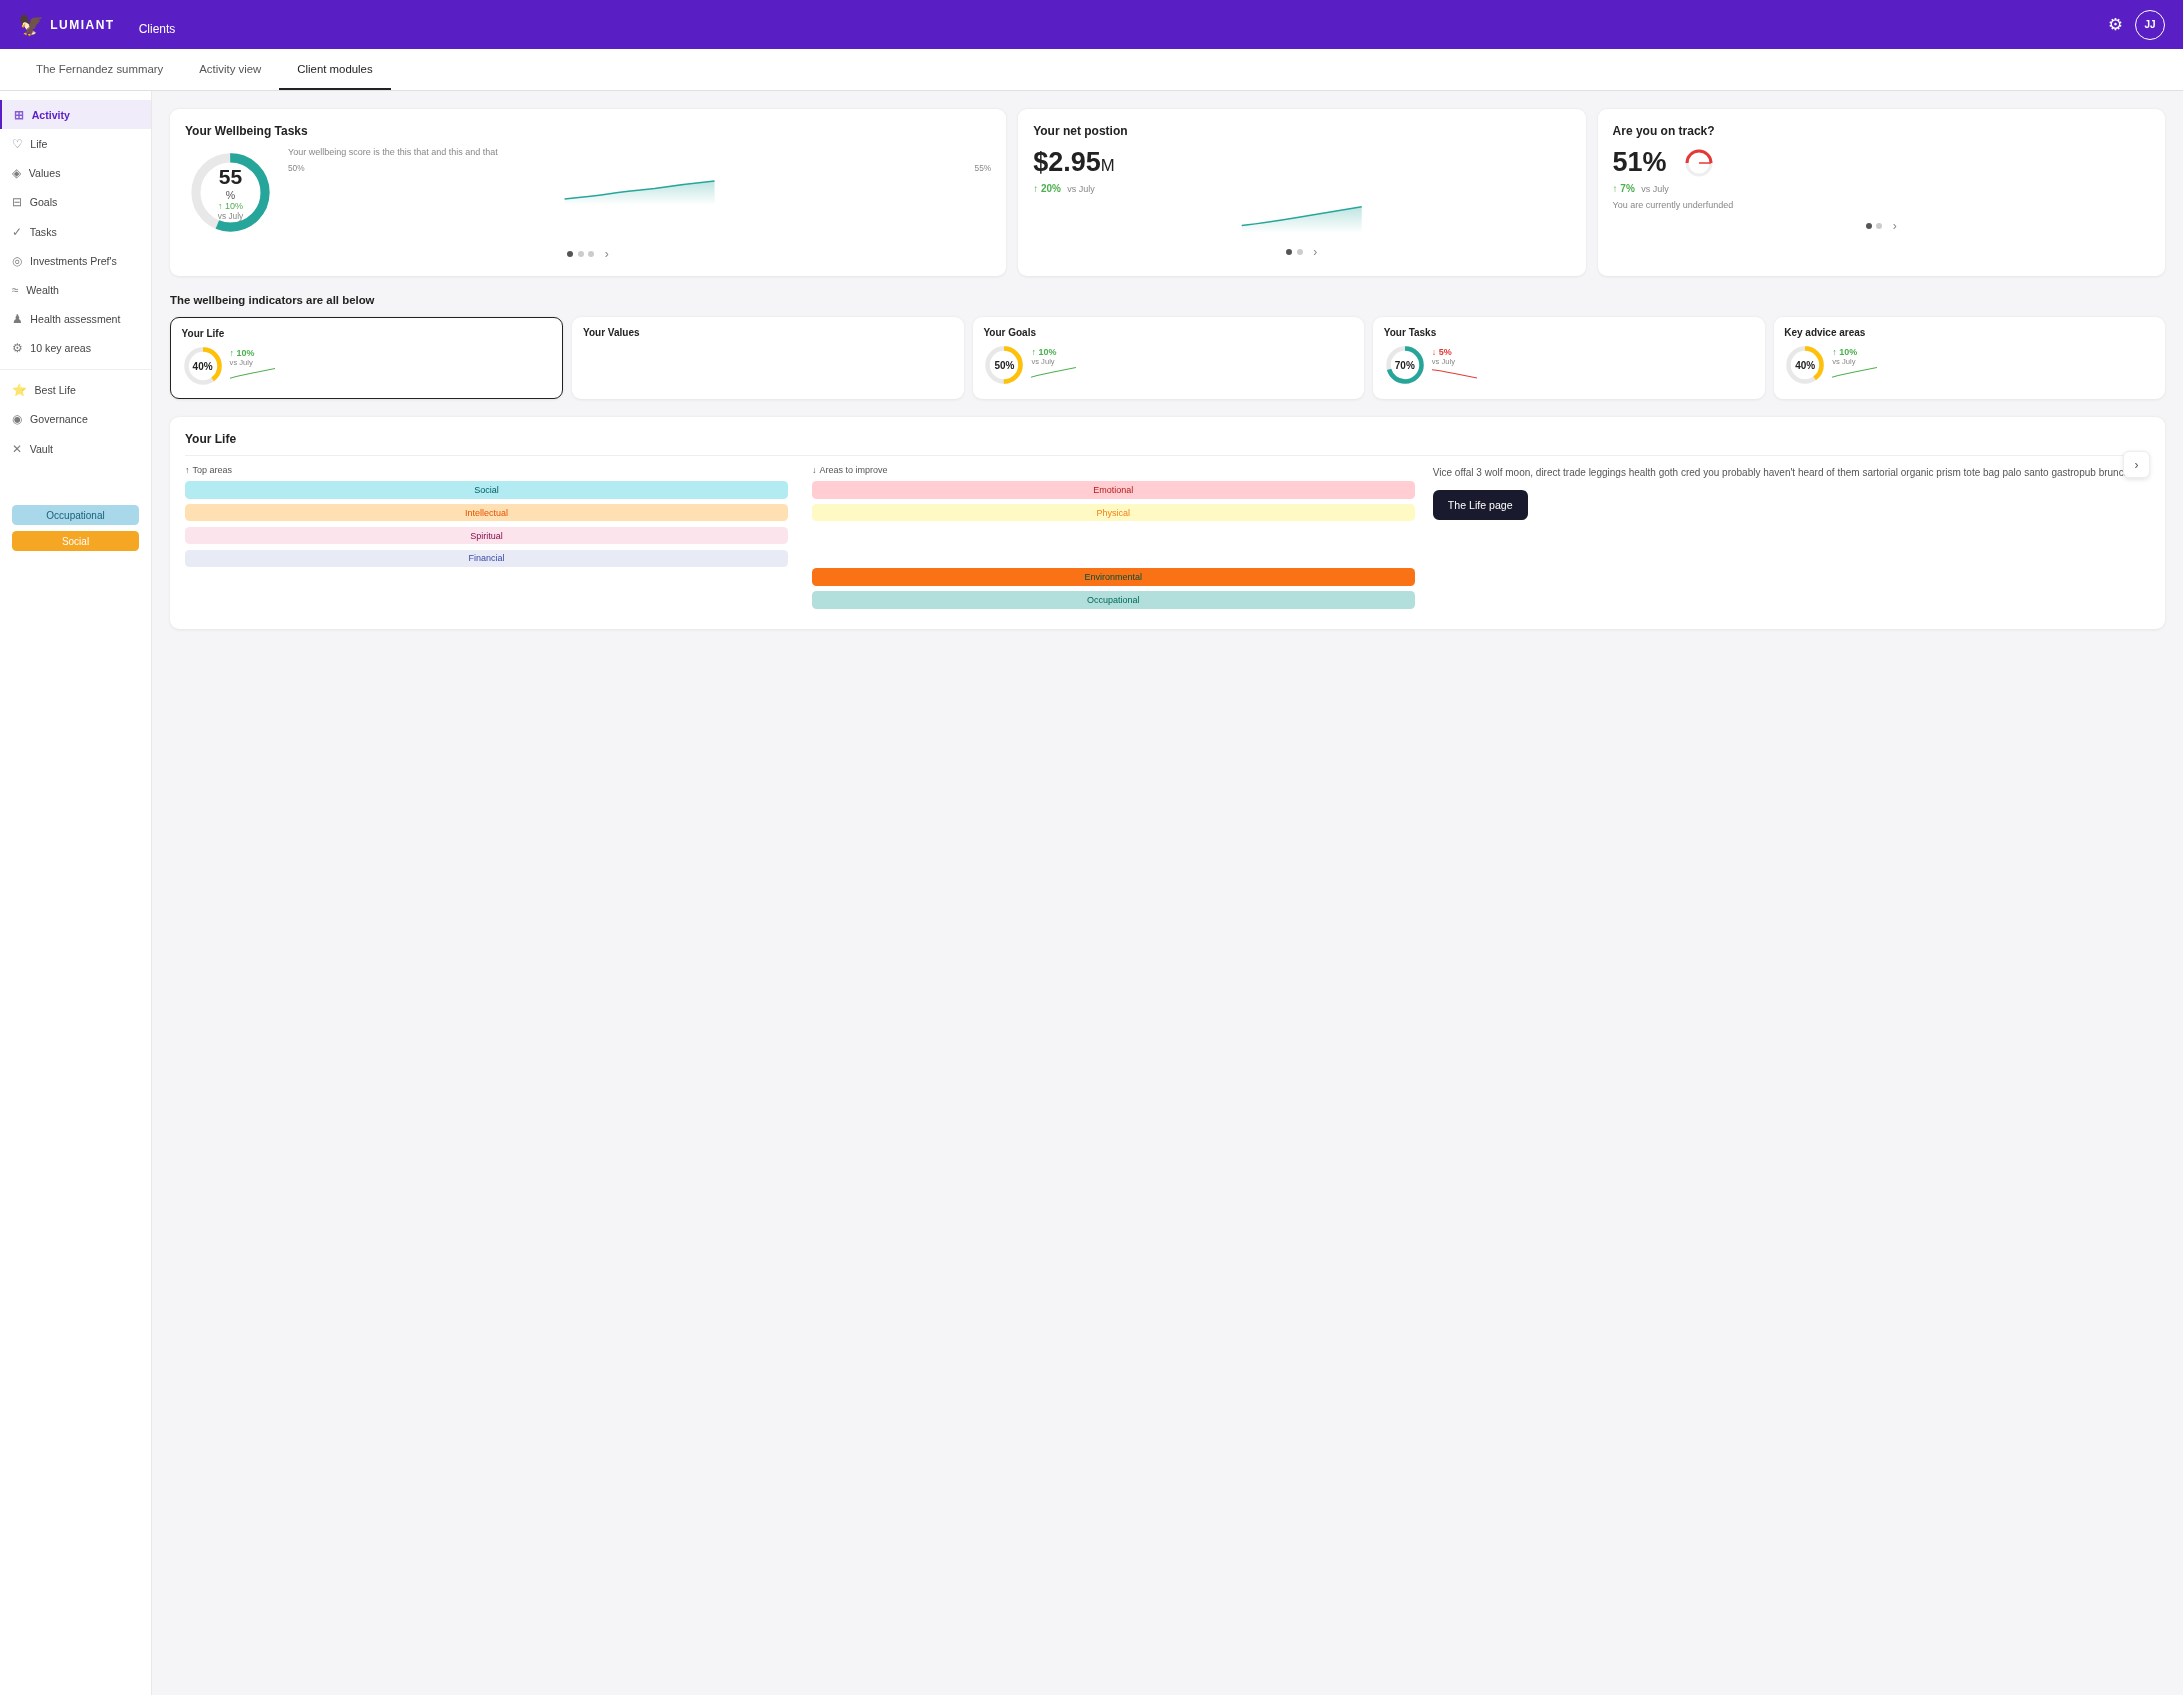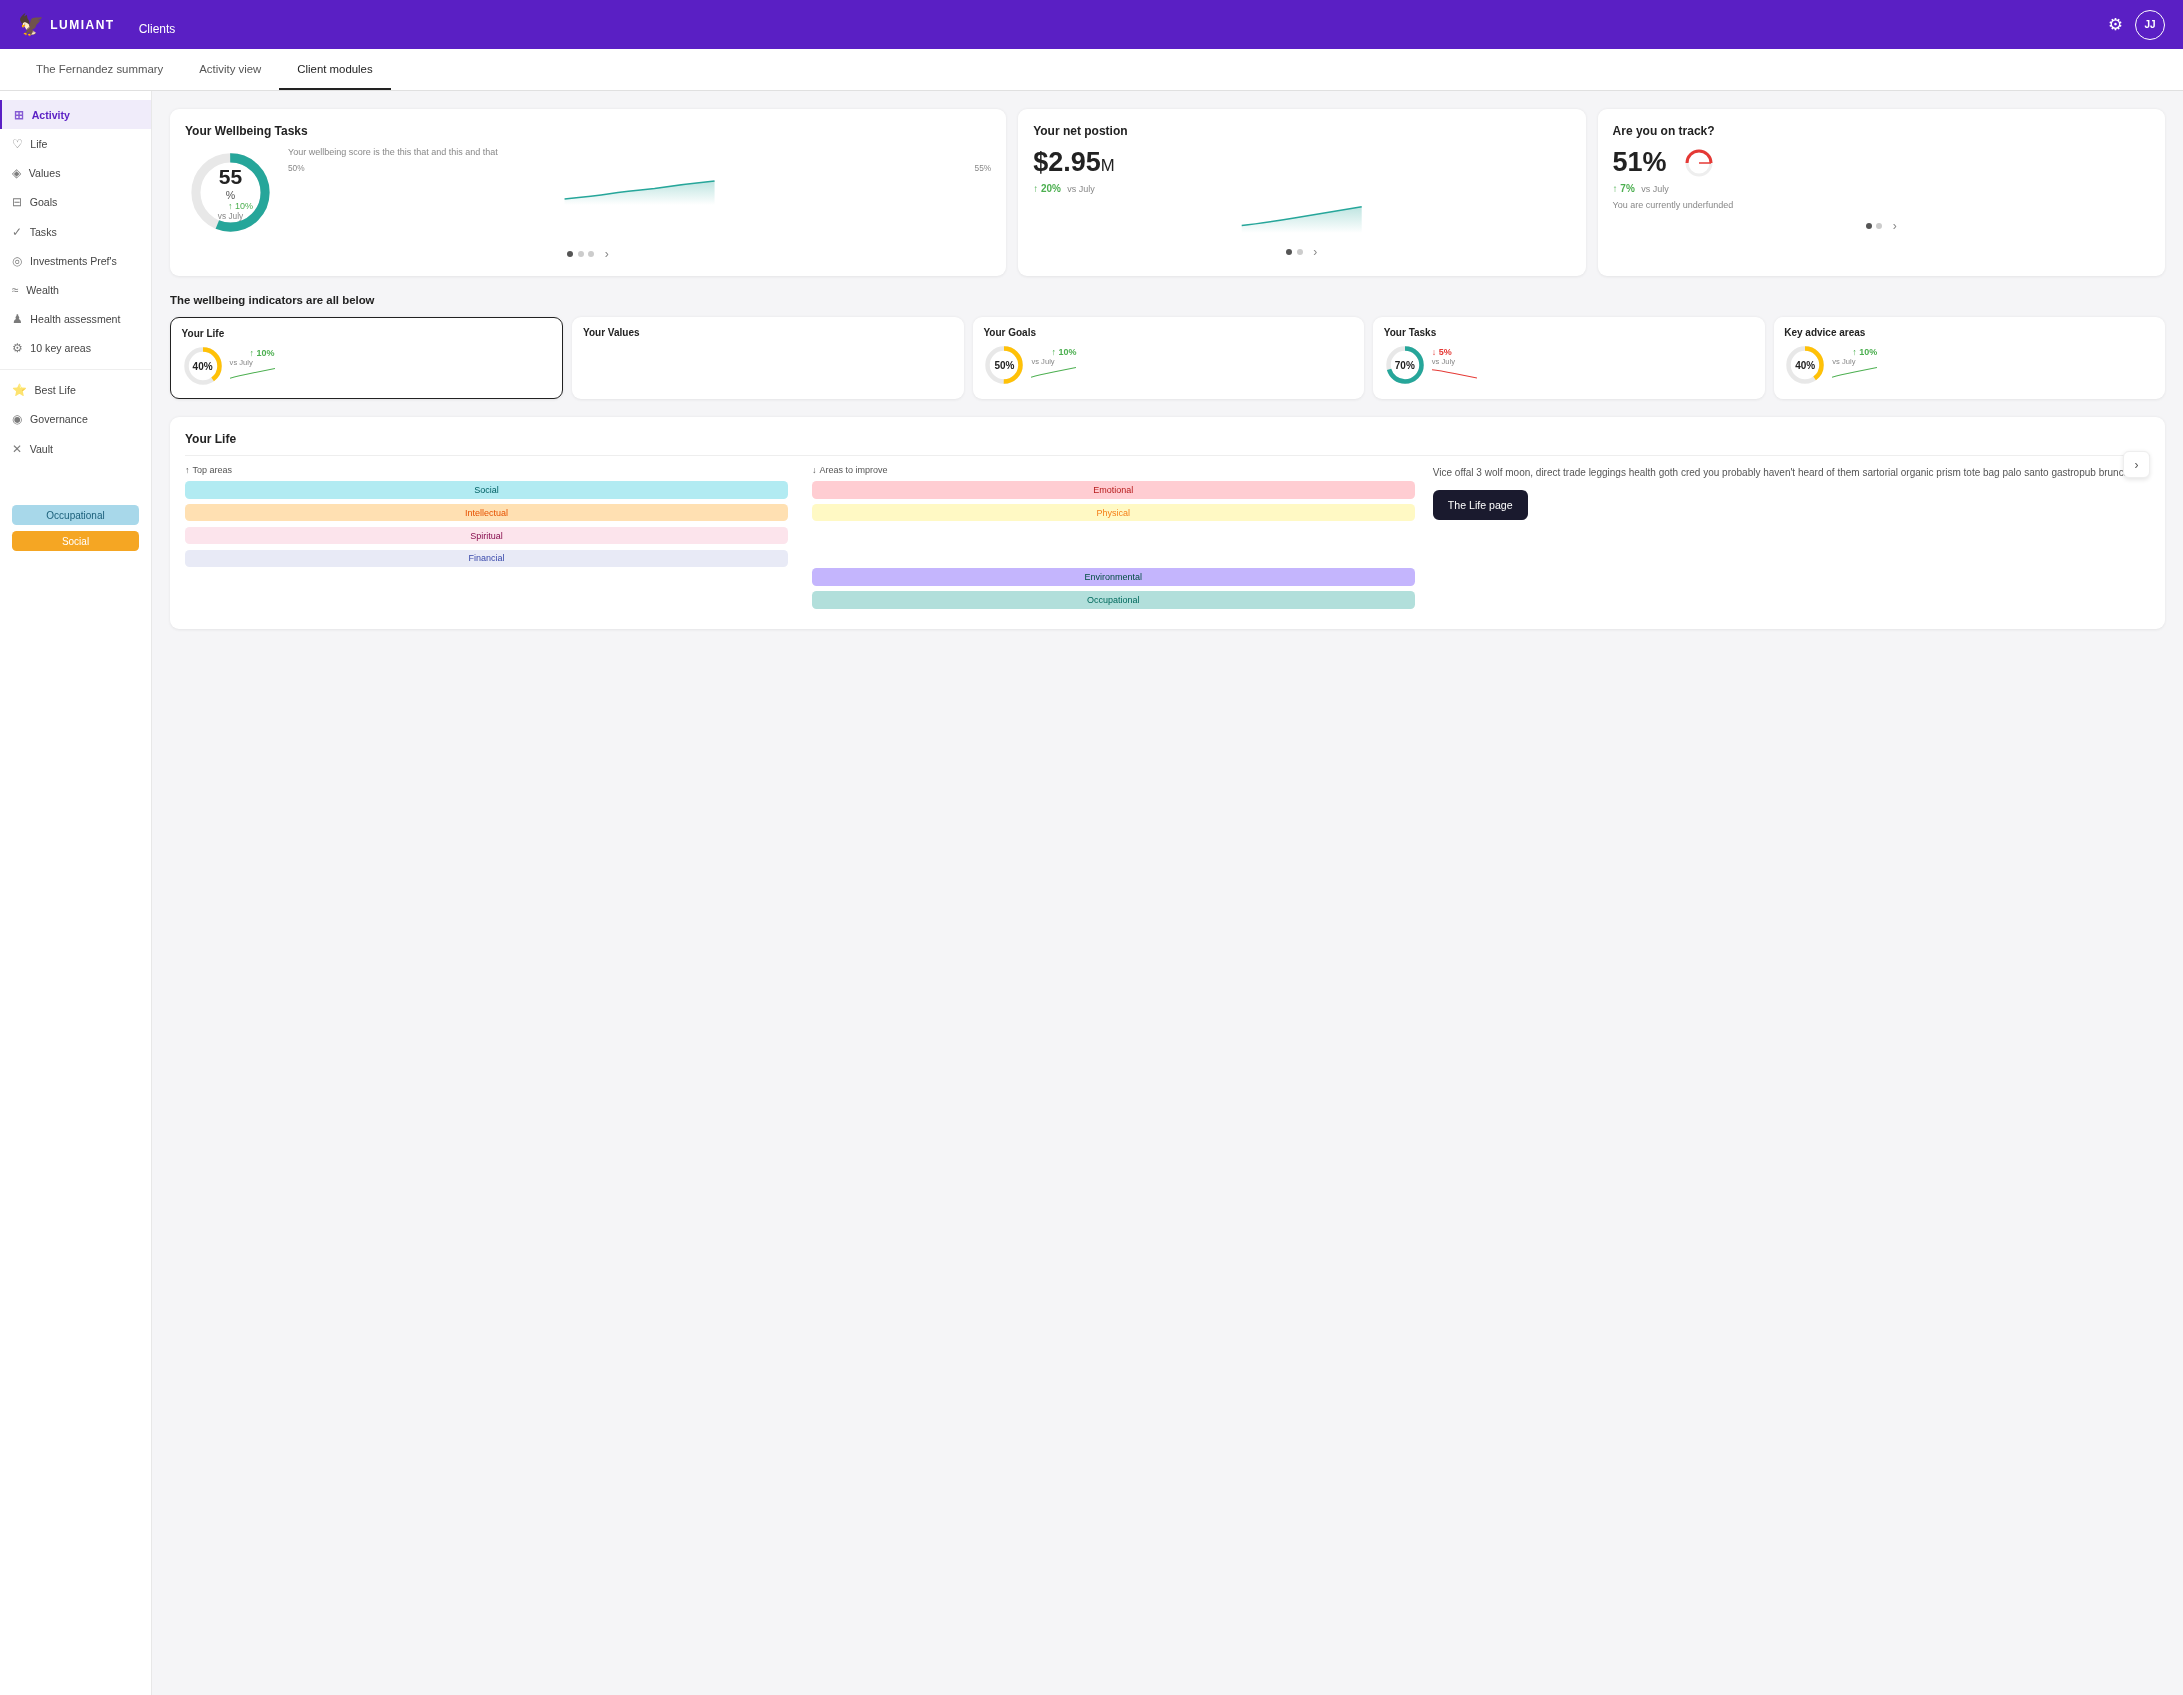--- a/index.html
+++ b/index.html
@@ -152,21 +152,21 @@
     .ind-title { font-size: 10px; font-weight: 600; color: #222; margin-bottom: 6px; }
     .ind-inner { display: flex; align-items: center; gap: 6px; }
     .mini-donut { position: relative; width: 42px; height: 42px; flex-shrink: 0; }
     .mini-label {
       position: absolute; top: 50%; left: 50%;
       transform: translate(-50%,-50%);
       font-size: 10px; font-weight: 700; color: #222;
     }
     .ind-right { font-size: 8.3px; }
     .ind-change { font-weight: 600; font-size: 9px; }
-    .up { color: #4caf50; margin-left: 20px; }
+    .up { color: #4caf50; }
     .down { color: #e53935; }
     .ind-vs { color: #888; font-size: 7.6px; }
 
     
     .life-section {
       background: white; border-radius: 9px;
       padding: 15px; box-shadow: 0 0.8px 3px rgba(0,0,0,0.07);
     }
     .life-inner { display: flex; gap: 18px; align-items: flex-start; padding-top: 9px; border-top: 0.8px solid #eee; }
     .life-areas { flex: 1; }
@@ -178,21 +178,21 @@
       font-size: 9px; font-weight: 500;
       text-align: center; margin-bottom: 5.3px;
       cursor: pointer;
     }
     .tag-cyan { background: #b2ebf2; color: #006064; }
     .tag-amber { background: #ffe0b2; color: #e65100; }
     .tag-pink { background: #fce4ec; color: #880e4f; }
     .tag-purple { background: #e8eaf6; color: #3949ab; }
     .tag-red { background: #ffcdd2; color: #b71c1c; }
     .tag-yellow { background: #fff9c4; color: #f57f17; }
-    .tag-teal { background: #c4b5fd; color: #004d40; margin-top: 47px; }
+    .tag-teal { background: #f97316; color: #004d40; margin-top: 47px; }
     .tag-occ { background: #b2dfdb; color: #00695c; }
 
     .life-desc { flex: 1; font-size: 10px; color: #555; line-height: 1.6; }
     .life-page-btn {
       background: #1a1a2e; color: white;
       padding: 9px 15px; border-radius: 6px;
       font-size: 10.6px; font-weight: 500;
       cursor: pointer; margin-top: 9px;
       display: inline-block;
     }

